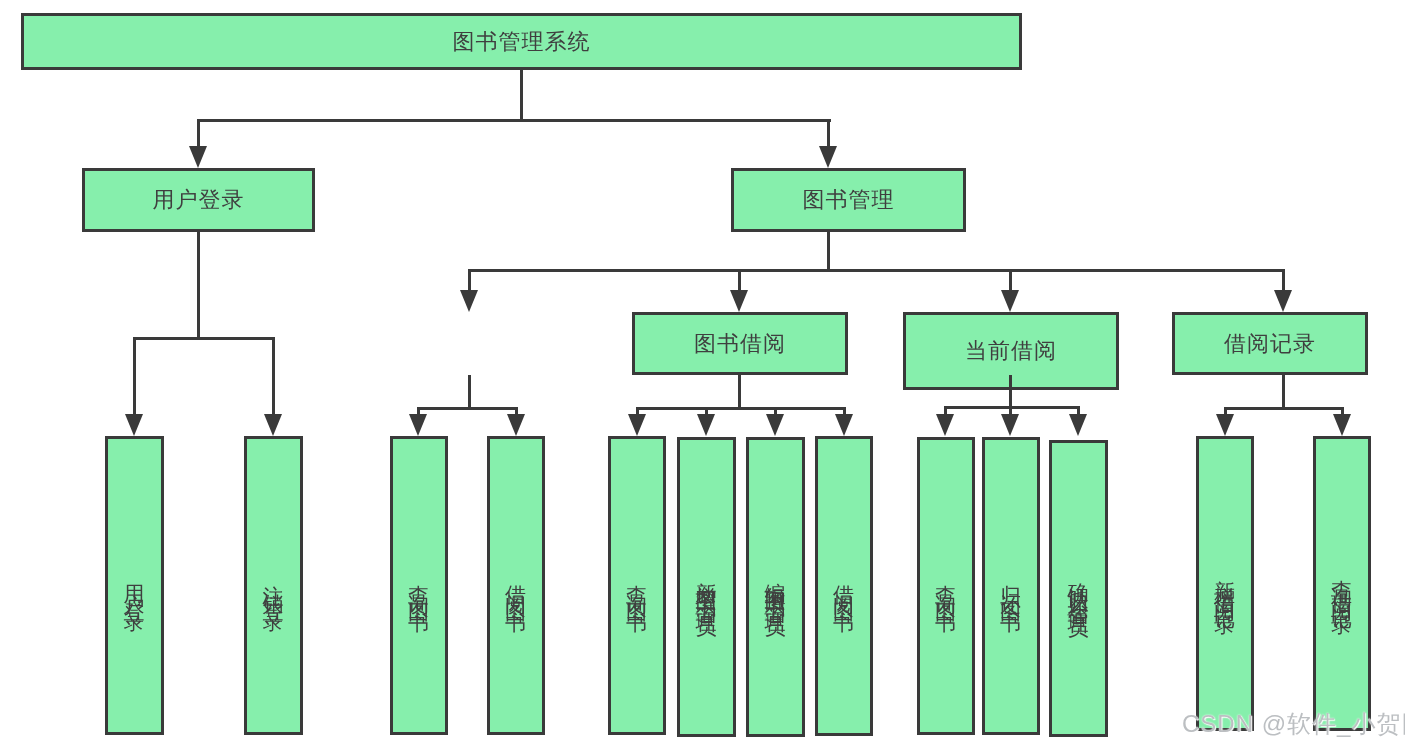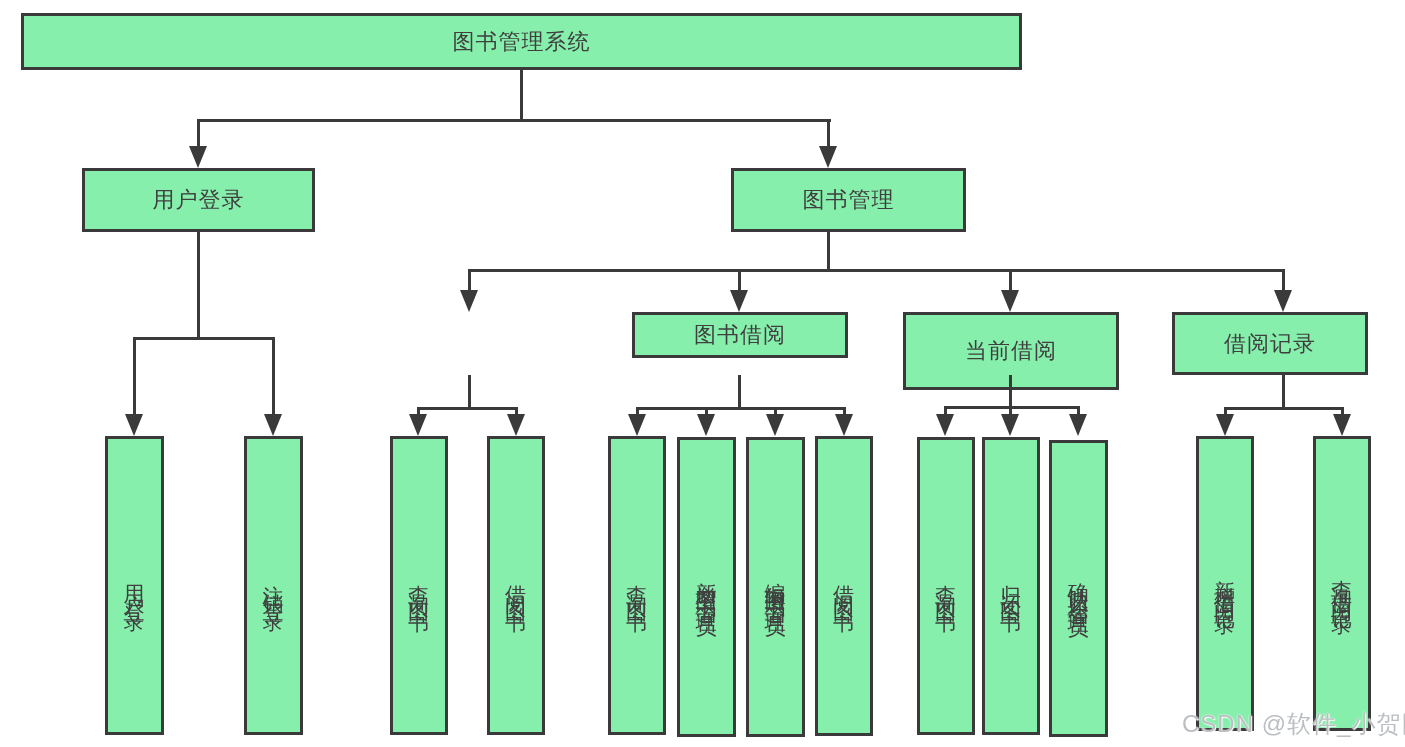--- a/index.html
+++ b/index.html
@@ -81,21 +81,21 @@
   <div class="line" style="left:468px;top:269px;width:817px;height:3px;"></div>
   <div class="line" style="left:468px;top:272px;width:3px;height:18px;"></div>
   <div class="line" style="left:738px;top:272px;width:3px;height:18px;"></div>
   <div class="line" style="left:1009px;top:272px;width:3px;height:18px;"></div>
   <div class="line" style="left:1282px;top:272px;width:3px;height:18px;"></div>
   <div class="arrow" style="left:460px;top:290px;"></div>
   <div class="arrow" style="left:730px;top:290px;"></div>
   <div class="arrow" style="left:1001px;top:290px;"></div>
   <div class="arrow" style="left:1274px;top:290px;"></div>
 
-  <div class="box" style="left:632px;top:312px;width:216px;height:46px;">
+  <div class="box" style="left:632px;top:312px;width:216px;height:63px;">
     <span>图书借阅</span>
   </div>
   <div class="box" style="left:903px;top:312px;width:216px;height:78px;">
     <span>当前借阅</span>
   </div>
   <div class="box" style="left:1172px;top:312px;width:196px;height:63px;">
     <span>借阅记录</span>
   </div>
 
   <div class="line" style="left:468px;top:375px;width:3px;height:35px;"></div>

